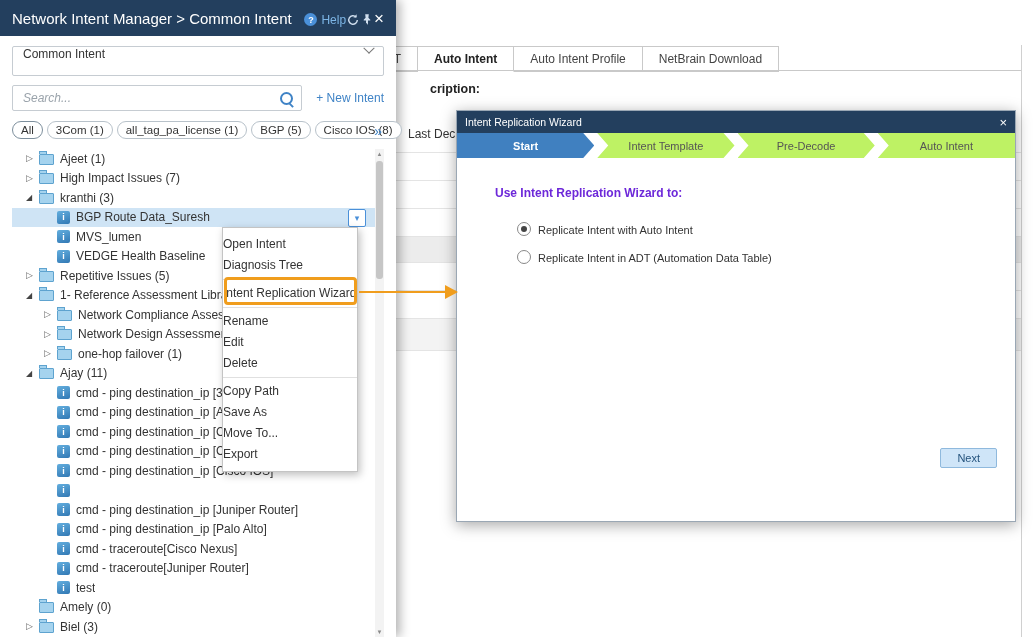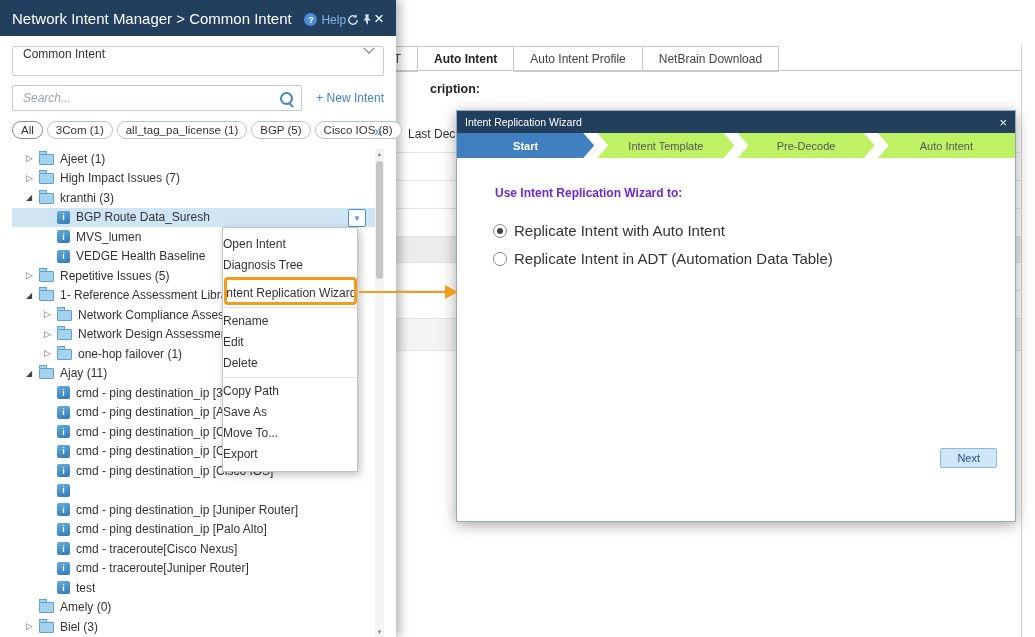--- a/index.html
+++ b/index.html
@@ -26,21 +26,21 @@
               padding:0 8px;font-size:10.5px}
   .wiz-close{margin-left:auto;color:#fff;font-size:13px;line-height:1;cursor:pointer}
   .wiz-steps{display:flex;gap:3px;height:25px;background:#fff}
   .step{flex:1;display:flex;align-items:center;justify-content:center;font-size:11px;color:#555;background:#bef264}
   .step.first{clip-path:polygon(0 0,calc(100% - 11px) 0,100% 50%,calc(100% - 11px) 100%,0 100%)}
   .step.mid{clip-path:polygon(0 0,calc(100% - 11px) 0,100% 50%,calc(100% - 11px) 100%,0 100%,11px 50%)}
   .step.last{clip-path:polygon(0 0,100% 0,100% 100%,0 100%,11px 50%)}
   .step.active{background:#4080c0;color:#fff;font-weight:bold}
   .wiz-body{position:relative;height:322px}
   .wiz-prompt{position:absolute;left:38px;top:28px;font-size:12px;font-weight:bold;color:#6d28d9}
-  .wiz-option{position:absolute;left:36px;display:flex;align-items:center;font-size:15px;color:#333;cursor:pointer}
+  .wiz-option{position:absolute;left:60px;display:flex;align-items:flex-end;font-size:11px;color:#333;cursor:pointer}
   .opt1{top:64px}.opt2{top:92px}
   .radio{width:12px;height:12px;border:1px solid #888;border-radius:50%;margin-right:7px;
          position:relative;background:#fff;flex:none}
   .radio.checked::after{content:"";position:absolute;left:3px;top:3px;width:6px;height:6px;
          border-radius:50%;background:#444}
   .next-btn{position:absolute;right:18px;bottom:12px;padding:3px 16px;background:#cfe5f8;
             border:1px solid #8fb9dd;border-radius:2px;font-size:11px;color:#24537d;cursor:pointer}
 
   
   .panel{position:absolute;left:0;top:0;width:396px;height:637px;background:#fff;z-index:10;

